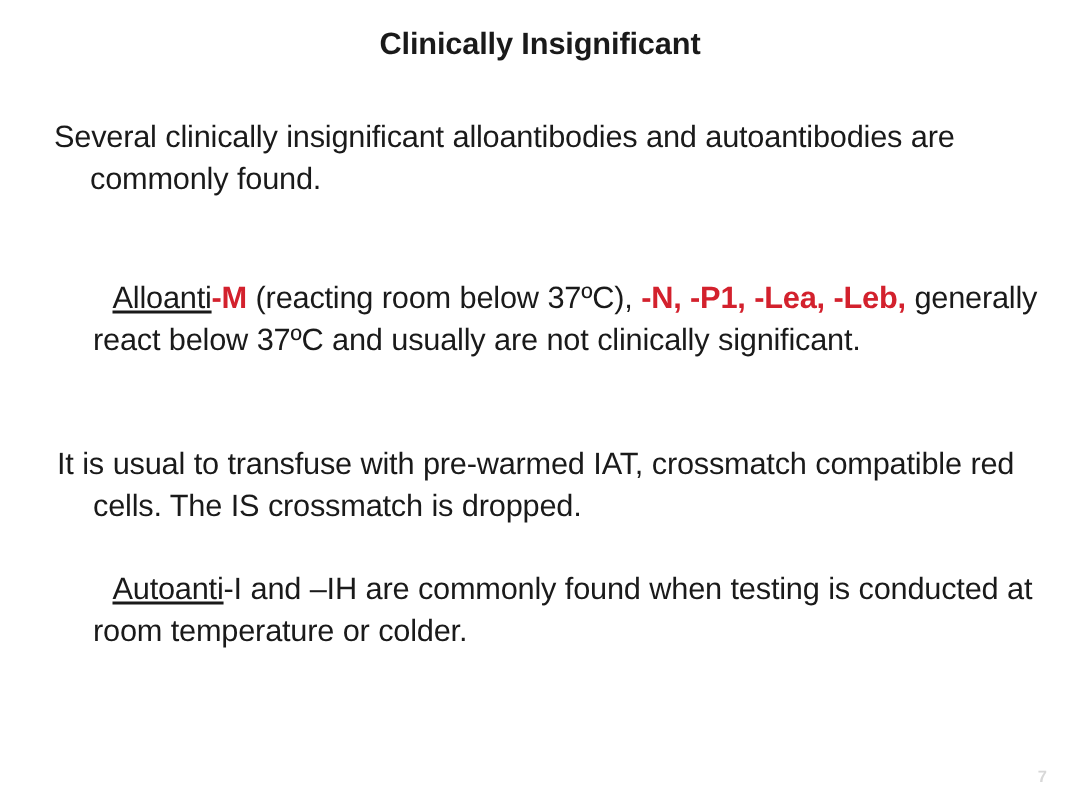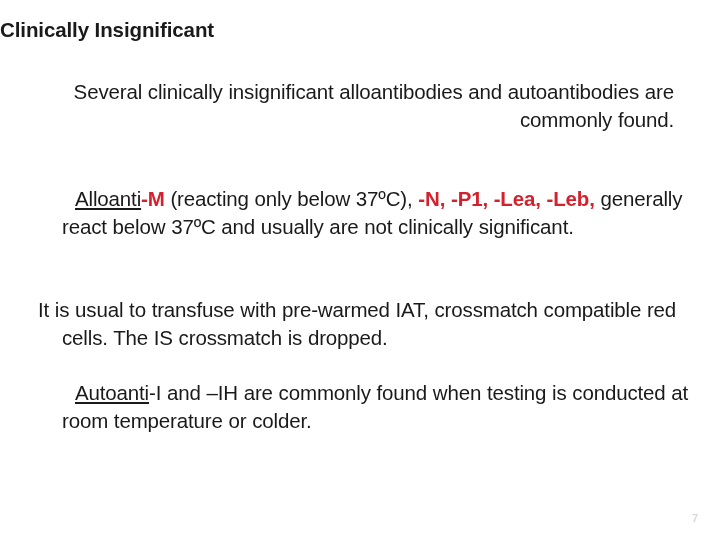--- a/index.html
+++ b/index.html
@@ -15,39 +15,40 @@
     width: 720px;
     height: 539px;
     background: #ffffff;
     overflow: hidden;
   }
   .slide-title {
     position: absolute;
     top: 18px;
     left: 0;
     width: 720px;
+    text-align: center;
     font-size: 20.5px;
     font-weight: bold;
     color: #1a1a1a;
     letter-spacing: -0.1px;
     line-height: 1.2;
   }
   .para {
     font-size: 20.5px;
     color: #1a1a1a;
     line-height: 27.5px;
     text-indent: -24px;
     padding-left: 24px;
     letter-spacing: -0.15px;
     word-spacing: 0.2px;
   }
   .para + .para {
     margin-top: 27px;
   }
-  .p1 { position: absolute; top: 78px;  left: 50px; width: 600px; text-align: right; }
+  .p1 { position: absolute; top: 78px;  left: 36px; width: 600px; }
   .p2 { position: absolute; top: 158px; left: 38px; width: 640px; }
   .p3 { position: absolute; top: 269px; left: 38px; width: 640px; }
   .p4 { position: absolute; top: 352px; left: 38px; width: 640px; }
 
   .red {
     color: #d3212d;
     font-weight: bold;
   }
   .uline {
     text-decoration: underline;
@@ -65,21 +66,21 @@
 </style>
 </head>
 <body>
 
 <div id="slide">
 
   <div class="slide-title">Clinically Insignificant</div>
 
   <div class="para p1"><span>Several clinically insignificant alloantibodies and autoantibodies are commonly found.</span></div>
 
-  <div class="para p2"><span class="uline">Alloanti</span><span class="red">-M</span><span> (reacting only below 37ºC), </span><span class="red">-N, -P1, -Lea, -Leb,</span><span> generally react below 37ºC and usually are not clinically significant.</span></div>
+  <div class="para p2"><span class="uline">Alloanti</span><span class="red">-M</span><span> (reacting room below 37ºC), </span><span class="red">-N, -P1, -Lea, -Leb,</span><span> generally react below 37ºC and usually are not clinically significant.</span></div>
 
   <div class="para p4"><span class="uline">Autoanti</span><span>-I and –IH are commonly found when testing is conducted at room temperature or colder.</span></div>
 
   <div class="para p3"><span>It is usual to transfuse with pre-warmed IAT, crossmatch compatible red cells.  The IS crossmatch is dropped.</span></div>
 
   <div class="page-number">7</div>
 
 </div>
 
 </body></html>

